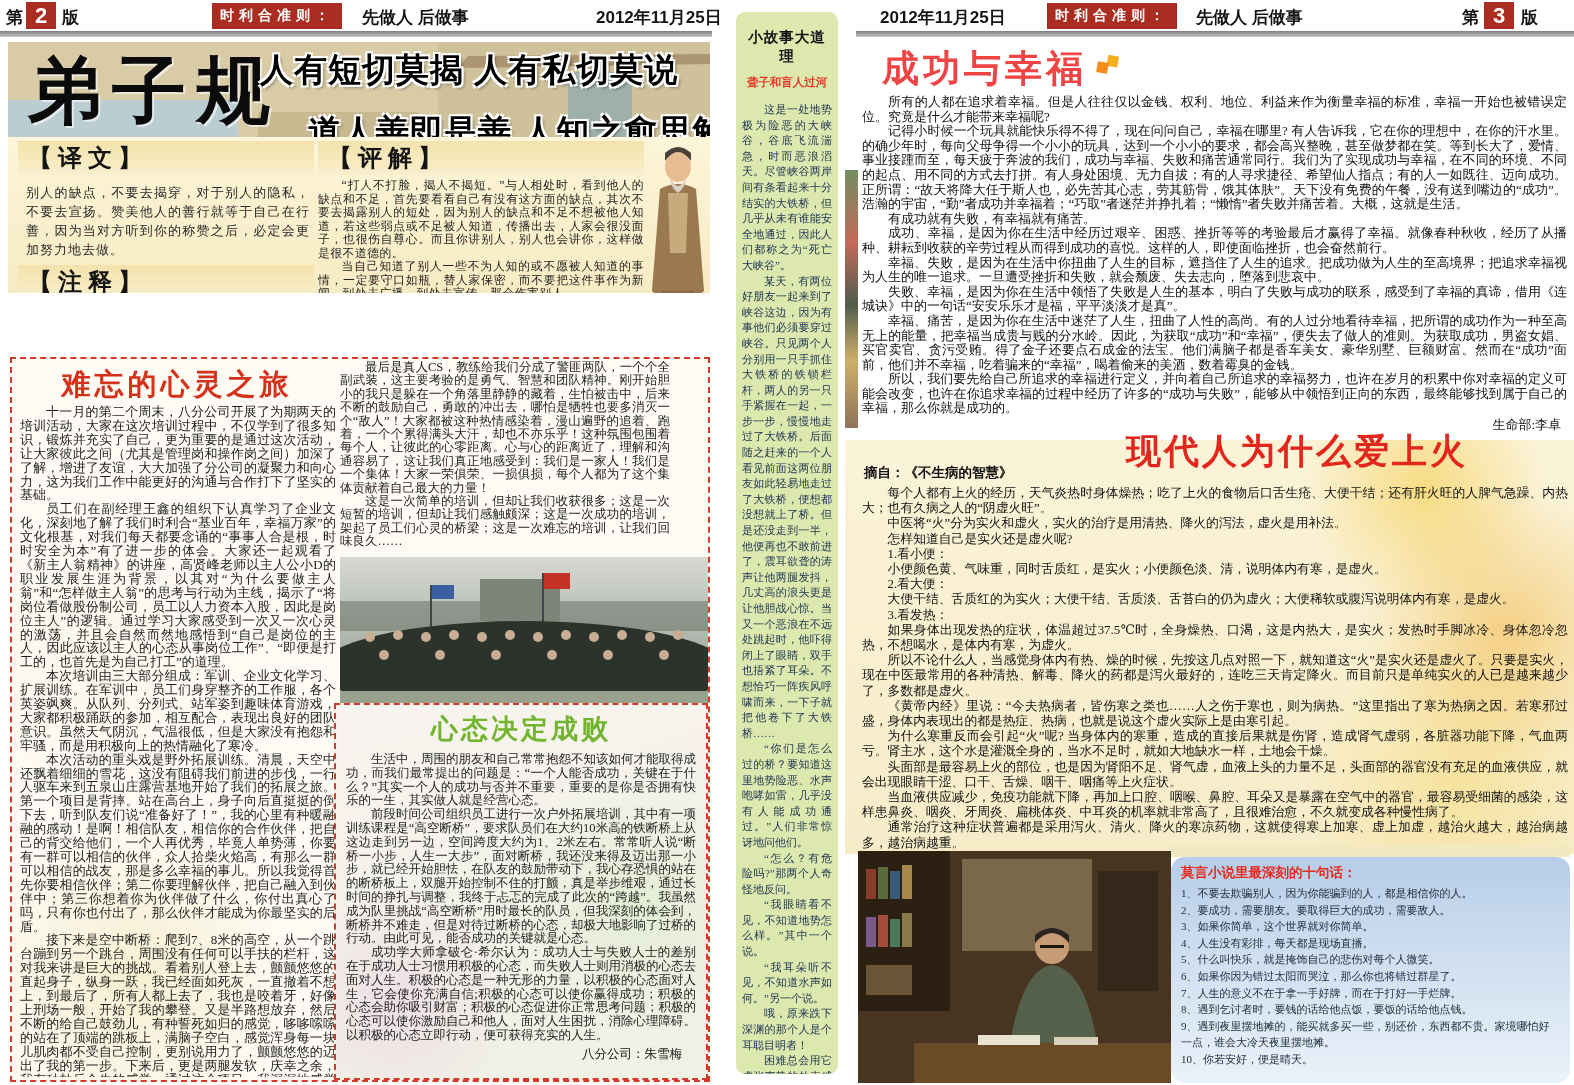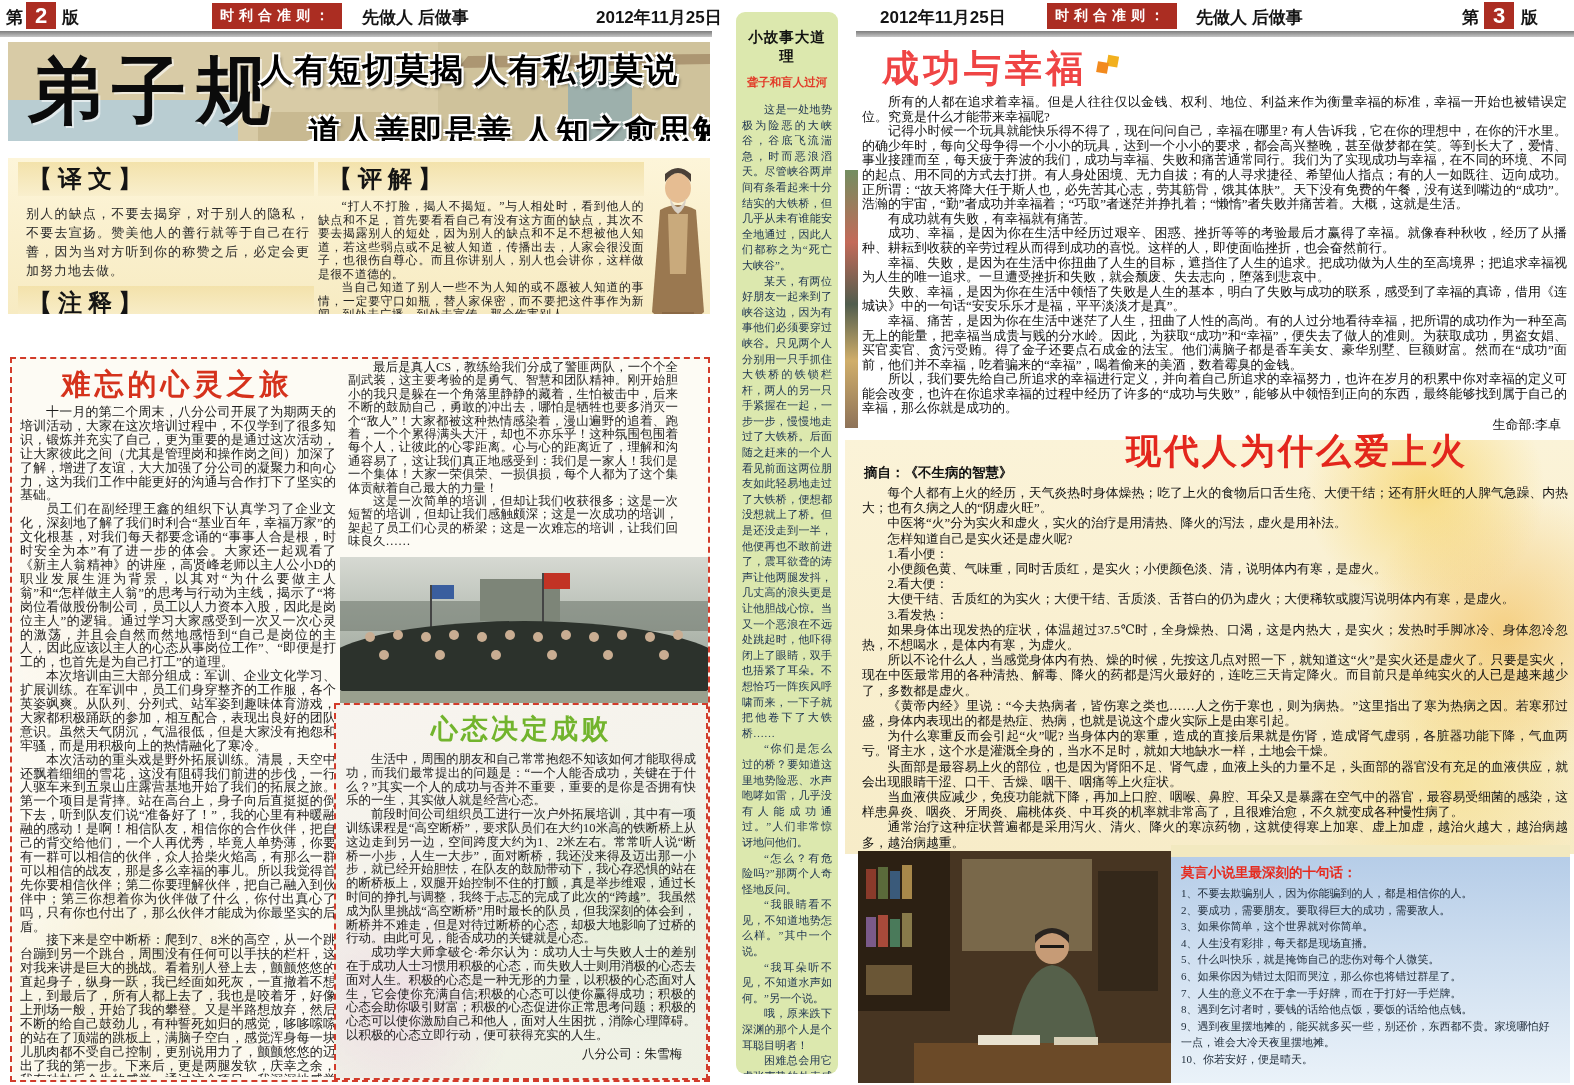--- a/index.html
+++ b/index.html
@@ -20,21 +20,21 @@
   .banner{left:8px;top:42px;width:702px;height:99px;overflow:hidden;padding-left:29px;}
   .dz-title{position:absolute;left:20px;top:0px;font-size:74px;font-weight:900;
             color:#0b0b0b;letter-spacing:10px;font-family:"Liberation Serif","DejaVu Serif",serif;
             text-shadow:2px 2px 0 rgba(255,255,255,.6);}
   .verse{position:absolute;left:252px;font-size:33px;font-weight:900;color:#000;
          white-space:nowrap;letter-spacing:1px;
          text-shadow:-2px -2px 0 #fff,2px -2px 0 #fff,-2px 2px 0 #fff,2px 2px 0 #fff,3px 3px 3px rgba(0,0,0,.35);}
   .v1{top:6px;} .v2{top:68px;margin-left:48px;}
 
   
-  .cream{left:8px;top:158px;width:702px;height:156px;overflow:hidden;
+  .cream{left:8px;top:137px;width:702px;height:156px;overflow:hidden;
          background:linear-gradient(180deg,#fdf5d9,#f7ebc2);}
   .sect-head{font-size:24px;font-weight:bold;font-family:"Liberation Serif","DejaVu Serif",serif;
              background:linear-gradient(#f3e2ab,#f9efcd);padding:1px 10px;letter-spacing:6px;}
   .col-a{left:10px;top:4px;width:296px;height:204px;overflow:hidden;}
   .col-b{left:310px;top:4px;width:326px;height:204px;overflow:hidden;}
   .yiwen-text{margin:8px 4px 6px 8px;font-size:13px;line-height:19px;letter-spacing:1px;
               font-family:"Liberation Serif","DejaVu Serif",serif;color:#2a2a2a;}
   .zhushi{margin:6px 0 0 8px;display:flex;flex-wrap:wrap;font-size:12.5px;line-height:19px;
           font-family:"Liberation Serif","DejaVu Serif",serif;color:#2a2a2a;}
   .zhushi span{width:50%;}
@@ -48,21 +48,21 @@
        radial-gradient(circle at 120px 620px, rgba(240,228,180,.55), transparent 160px),
        radial-gradient(circle at 560px 560px, rgba(235,238,215,.6), transparent 150px),
        radial-gradient(circle at 80px 300px, rgba(248,242,228,.5), transparent 140px),
        #fdfbf4;
      overflow:hidden;}
   .j-title{position:absolute;left:4px;top:6px;width:322px;text-align:center;font-size:29px;
            font-weight:900;color:#d5321c;letter-spacing:4px;
            font-family:"Liberation Serif","DejaVu Serif",serif;}
   .j-col1{position:absolute;left:8px;top:46px;width:316px;height:672px;overflow:hidden;}
   .j-col1 p,.j-col2 p{font-size:13px;line-height:13.9px;font-family:"Liberation Serif","DejaVu Serif",serif;color:#1d1d1d;}
-  .j-col2{position:absolute;left:336px;top:2px;width:330px;height:192px;overflow:hidden;}
+  .j-col2{position:absolute;left:328px;top:2px;width:330px;height:192px;overflow:hidden;}
   .j-col2 p{font-size:12.5px;line-height:13.4px;}
   .sig{text-align:right;font-size:12.5px;font-family:"Liberation Serif","DejaVu Serif",serif;
        padding-right:14px;margin-top:3px;}
   .photo1{position:absolute;left:328px;top:198px;width:368px;height:146px;}
 
   
   .mindset{position:absolute;left:322px;top:344px;width:374px;height:377px;
      border:2px dashed #d23b2a;padding:4px 10px;overflow:hidden;
      background:
        radial-gradient(circle at 60px 300px, rgba(236,214,226,.7), transparent 120px),
@@ -101,21 +101,21 @@
   .sh-title{left:1126px;top:428px;font-size:35px;font-weight:900;color:#e3261c;letter-spacing:3px;
             font-family:"Liberation Serif","DejaVu Serif",serif;}
   .sh-source{left:864px;top:464px;font-size:13.5px;font-weight:bold;color:#111;}
   .sh-paras{left:862px;top:486px;width:706px;height:366px;overflow:hidden;}
   .sh-paras p{font-size:12.8px;line-height:15.2px;font-family:"Liberation Serif","DejaVu Serif",serif;color:#111;}
 
   
   .moyan-photo{left:858px;top:851px;width:313px;height:232px;}
   .cream-strip{left:1171px;top:845px;width:399px;height:12px;background:#f2e9c0;}
   .bluebox{left:1171px;top:857px;width:399px;height:226px;padding:7px 10px;overflow:hidden;
-     background:linear-gradient(180deg,#b6cde8 0%,#cfdff0 45%,#eaf2f9 100%);}
+     background:linear-gradient(180deg,#b6cde8 0%,#cfdff0 45%,#eaf2f9 100%);border-radius:14px;}
   .mo-title{color:#e62a1e;font-weight:bold;font-size:13.5px;margin-bottom:3px;}
   .bluebox p{font-size:11px;line-height:16.6px;color:#1c2a38;text-indent:0;
              font-family:"Liberation Serif","DejaVu Serif",serif;}
 </style>
 </head>
 <body>
 
 <div>
 
   <span class="abs hdr" style="left:6px;top:6px">第</span>

